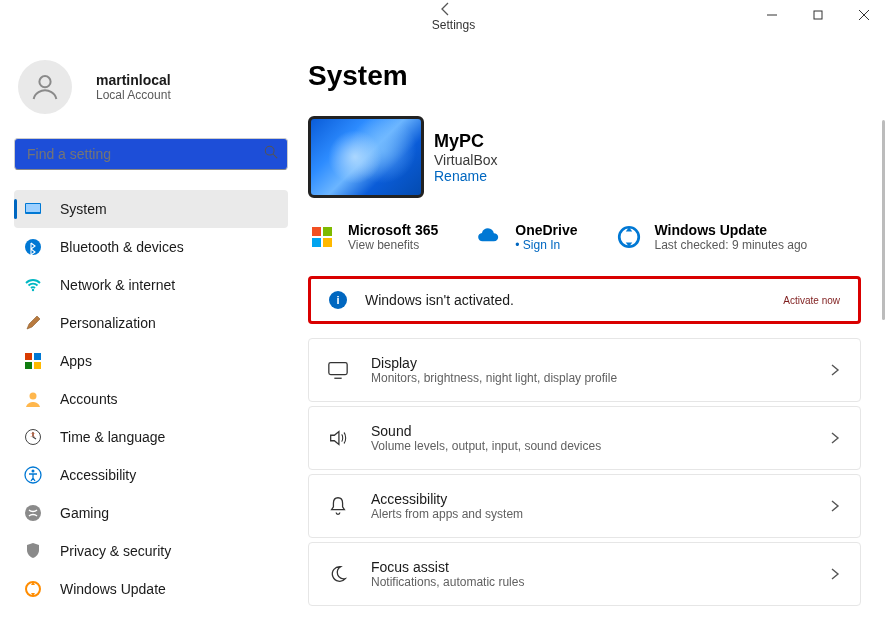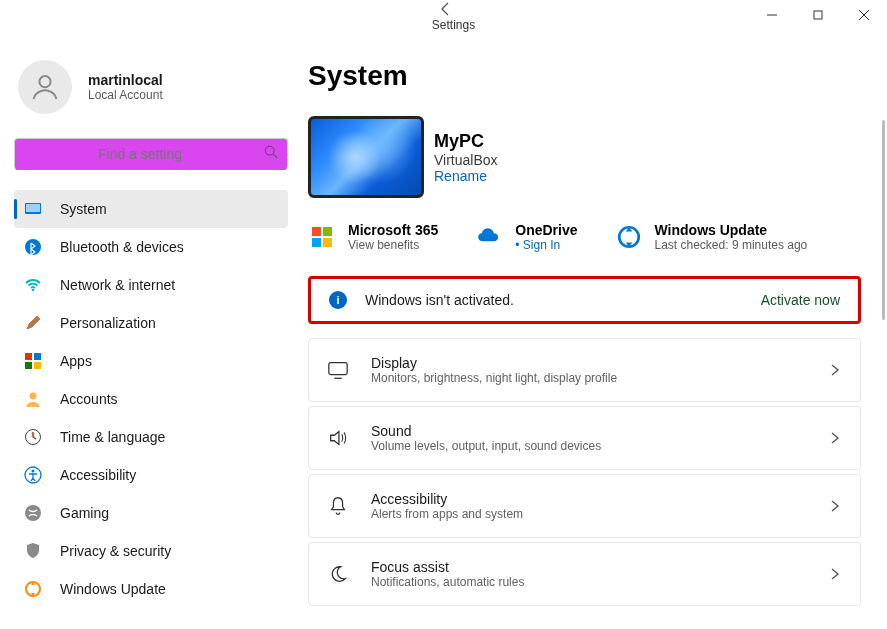--- a/index.html
+++ b/index.html
@@ -9,27 +9,27 @@
 .window-controls div { width: 46px; height: 30px; display: flex; align-items: center; justify-content: center; cursor: pointer; }
 .window-controls svg { width: 10px; height: 10px; }
 
 .titlebar { display: flex; align-items: center; height: 46px; padding-left: 20px; flex-direction: column; }
 .back-arrow { width: 18px; height: 18px; display: flex; align-items: center; justify-content: center; cursor: pointer; margin-right: 16px; }
 .title-text { font-size: 12px; color: #333; }
 
 .layout { display: flex; height: calc(100% - 46px); }
 .sidebar { width: 300px; padding: 14px 12px 0 14px; flex-shrink: 0; }
 
-.user-block { display: flex; align-items: center; gap: 16px; margin-bottom: 24px; padding-left: 4px; }
+.user-block { display: flex; align-items: center; gap: 24px; margin-bottom: 24px; padding-left: 4px; }
 .avatar { width: 54px; height: 54px; border-radius: 50%; background: #e9e9e9; display: flex; align-items: center; justify-content: center; }
 .user-name { font-size: 14px; font-weight: 600; color: #1a1a1a; }
 .user-sub { font-size: 12px; color: #5a5a5a; }
 
 .search-box { position: relative; margin-bottom: 20px; }
-.search-box input { width: 100%; height: 32px; border: 1px solid #ccc; border-bottom: 1px solid #888; border-radius: 4px; background: #d946ef; padding: 0 34px 0 12px; font-size: 14px; outline: none; text-align: center; }
+.search-box input { width: 100%; height: 32px; border: 1px solid #ccc; border-bottom: 1px solid #888; border-radius: 4px; background: #1d4ed8; padding: 0 34px 0 12px; font-size: 14px; outline: none; }
 .search-box .search-ic { position: absolute; right: 10px; top: 50%; transform: translateY(-50%); }
 
 .nav { list-style: none; }
 .nav-item { display: flex; align-items: center; height: 38px; padding: 0 10px; border-radius: 4px; cursor: pointer; font-size: 14px; color: #1a1a1a; gap: 18px; position: relative; }
 .nav-item.active { background: #eaeaea; }
 .nav-item.active::before { content: ""; position: absolute; left: 0px; top: 9px; bottom: 9px; width: 3px; background: #0067c0; border-radius: 2px; }
 .nav-ic { width: 18px; height: 18px; display: flex; align-items: center; justify-content: center; flex-shrink: 0; }
 
 .main { flex: 1; padding: 14px 26px 0 8px; overflow-y: auto; }
 .main h1 { font-size: 28px; font-weight: 600; margin-bottom: 24px; }
@@ -45,21 +45,21 @@
 .quick-item { display: flex; align-items: center; gap: 12px; cursor: pointer; }
 .quick-ic { width: 28px; height: 28px; display: flex; align-items: center; justify-content: center; flex-shrink:0; }
 .quick-title { font-size: 14px; font-weight: 600; }
 .quick-sub { font-size: 12px; color: #5a5a5a; }
 .quick-sub.dot::before { content: "•  "; }
 .quick-link { font-size: 12px; color: #0067c0; }
 
 .banner { border: 3px solid #d90000; border-radius: 4px; display: flex; align-items: center; padding: 12px 18px; margin-bottom: 14px; }
 .banner-ic { width: 18px; height:18px; border-radius:50%; background:#0067c0; color:#fff; display:flex; align-items:center; justify-content:center; font-size:11px; font-weight:bold; margin-right: 18px; }
 .banner-text { font-size: 14px; color: #1a1a1a; flex:1; }
-.banner-link { font-size: 14px; color: #14532d; cursor: pointer; margin-left: 28px; }
+.banner-link { font-size: 10px; color: #7f1d1d; cursor: pointer; margin-left: 28px; }
 
 .card { border: 1px solid #e6e6e6; border-radius: 4px; display: flex; align-items: center; padding: 16px 18px; margin-bottom: 4px; cursor: pointer; gap: 22px; }
 .card-ic { width: 22px; height: 22px; display:flex; align-items:center; justify-content:center; flex-shrink:0; }
 .card-body { flex: 1; }
 .card-title { font-size: 14px; color: #1a1a1a; }
 .card-sub { font-size: 12px; color: #616161; }
 .chev { width: 14px; height: 14px; }
 
 .scrollbar { position: absolute; right: 2px; top: 120px; width: 3px; height: 200px; background: #bcbcbc; border-radius: 2px; }
 </style>

